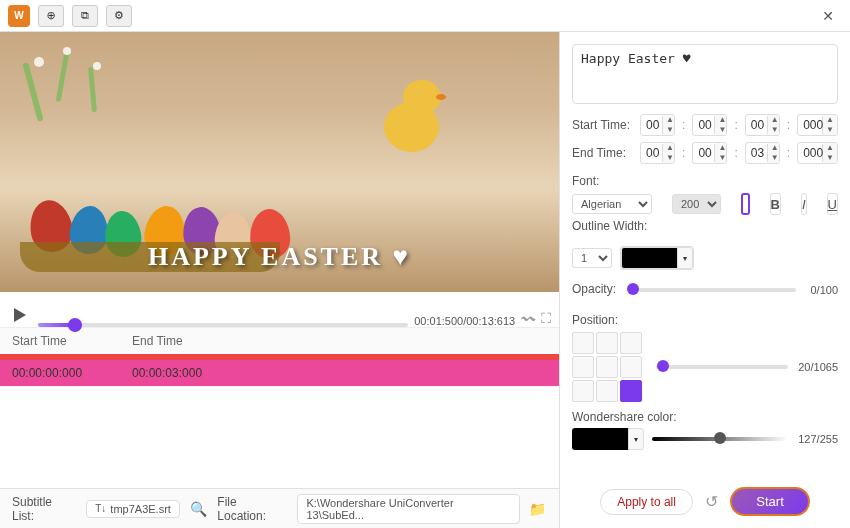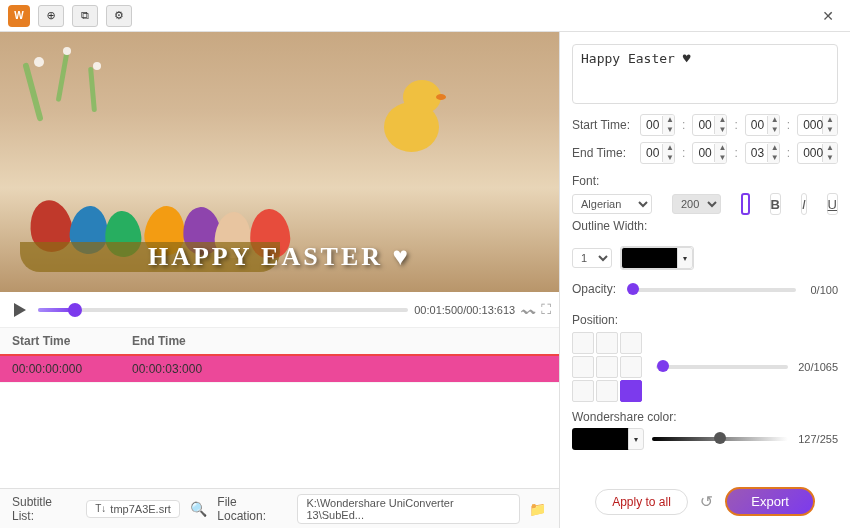--- a/index.html
+++ b/index.html
@@ -99,21 +99,21 @@
       font-family: 'Arial Black', serif;
       letter-spacing: 3px;
       text-shadow: 2px 2px 4px rgba(0,0,0,0.5);
       white-space: nowrap;
     }
 
     .controls-bar {
       height: 36px;
       background: #fff;
       display: flex;
-      align-items: center;
+      align-items: flex-end;
       padding: 0 8px;
       gap: 6px;
       border-bottom: 1px solid #eee;
     }
 
     .progress-bar-wrap {
       position: relative;
       height: 4px;
       background: #e0e0e0;
       border-radius: 2px;
@@ -166,24 +166,24 @@
       font-size: 14px;
       color: #999;
       cursor: pointer;
     }
 
     .subtitle-table-header {
       display: grid;
       grid-template-columns: 120px 120px 1fr;
       padding: 6px 12px;
       background: #fafafa;
-      border-bottom: 2px solid #ef4444;
+      border-bottom: 6px solid #ef4444;
       font-size: 12px;
       color: #666;
-      font-weight: 700;
+      font-weight: 400;
     }
 
     .subtitle-table-row {
       display: grid;
       grid-template-columns: 120px 120px 1fr;
       padding: 6px 12px;
       background: #ec4899;
       border-bottom: 1px solid #f5f5f5;
       font-size: 12px;
       align-items: center;
@@ -794,17 +794,17 @@
       </div>
       <div class="bg-slider-track">
         <div class="bg-slider-thumb"></div>
       </div>
       <span class="bg-value">127/255</span>
     </div>
 
     <div class="bottom-actions">
       <button class="apply-all-btn">Apply to all</button>
       <span class="refresh-icon">↺</span>
-      <button class="export-btn">Export</button>
+      <button class="export-btn">Start</button>
     </div>
 
   </div>
 </div>
 
 </body></html>

